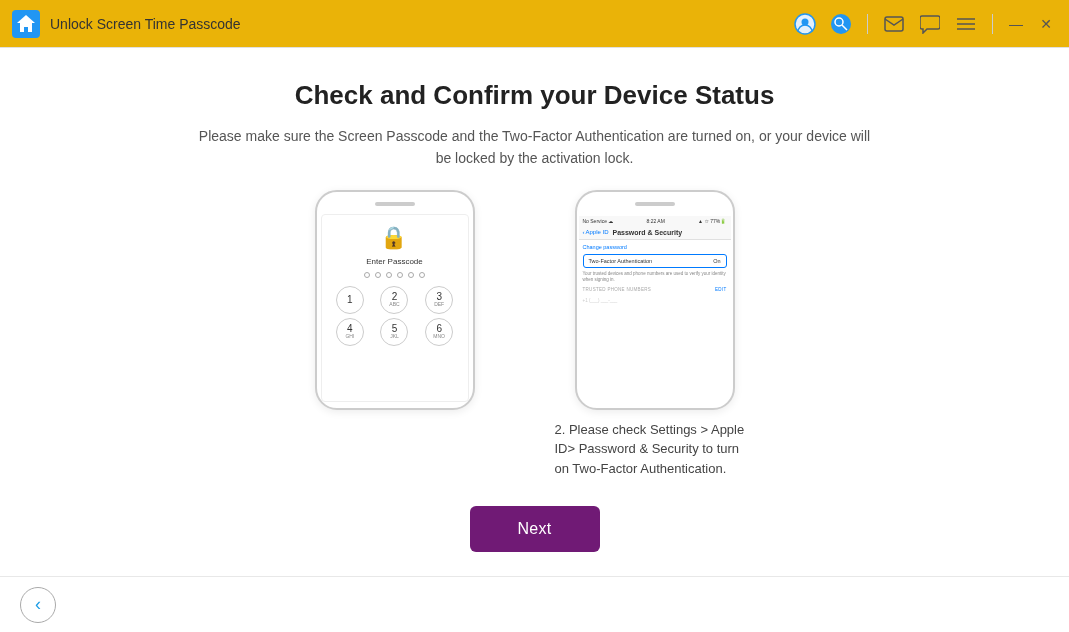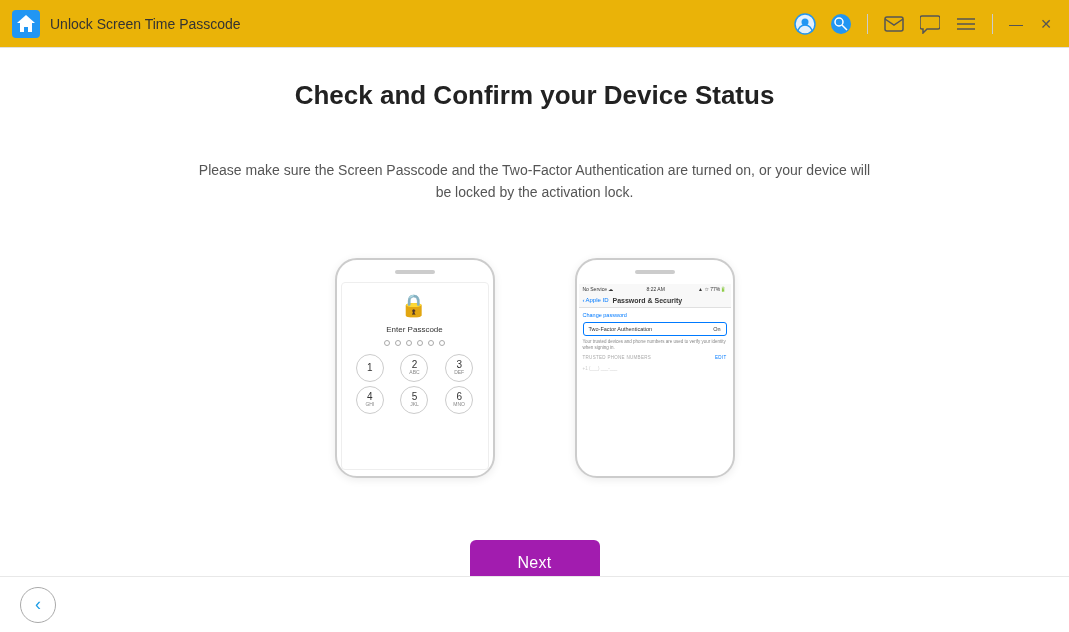--- a/index.html
+++ b/index.html
@@ -73,21 +73,20 @@
 
     
     .main-content {
       flex: 1;
       display: flex;
       flex-direction: column;
       align-items: center;
       padding: 32px 60px 20px;
       overflow: hidden;
       position: relative;
-      gap: 34px;
     }
 
     .page-heading {
       font-size: 26px;
       font-weight: 600;
       color: #222;
       text-align: center;
       margin-bottom: 14px;
     }
 
@@ -321,21 +320,21 @@
 
     
     .next-btn-container {
       display: flex;
       justify-content: center;
       width: 100%;
       margin-top: 8px;
     }
 
     .next-btn {
-      background: #a21caf;
+      background: #701a75;
       color: #fff;
       border: none;
       border-radius: 6px;
       padding: 14px 0;
       width: 130px;
       font-size: 16px;
       font-weight: 500;
       cursor: pointer;
       letter-spacing: 0.3px;
     }
@@ -502,20 +501,21 @@
             </div>
             <div class="settings-desc">Your trusted devices and phone numbers are used to verify your identity when signing in.</div>
             <div class="trusted-label">
               TRUSTED PHONE NUMBERS
               <span class="edit-link">Edit</span>
             </div>
             <div class="settings-desc" style="margin-top: 6px; color:#ccc;">+1 (___) ___-___</div>
           </div>
         </div>
       </div>
+      <p class="desc-text">2. Please check Settings &gt; Apple ID&gt; Password &amp; Security to turn on Two-Factor Authentication.</p>
     </div>
 
   </div>
 
   <div class="next-btn-container">
     <button class="next-btn">Next</button>
   </div>
 
 </div>
 

